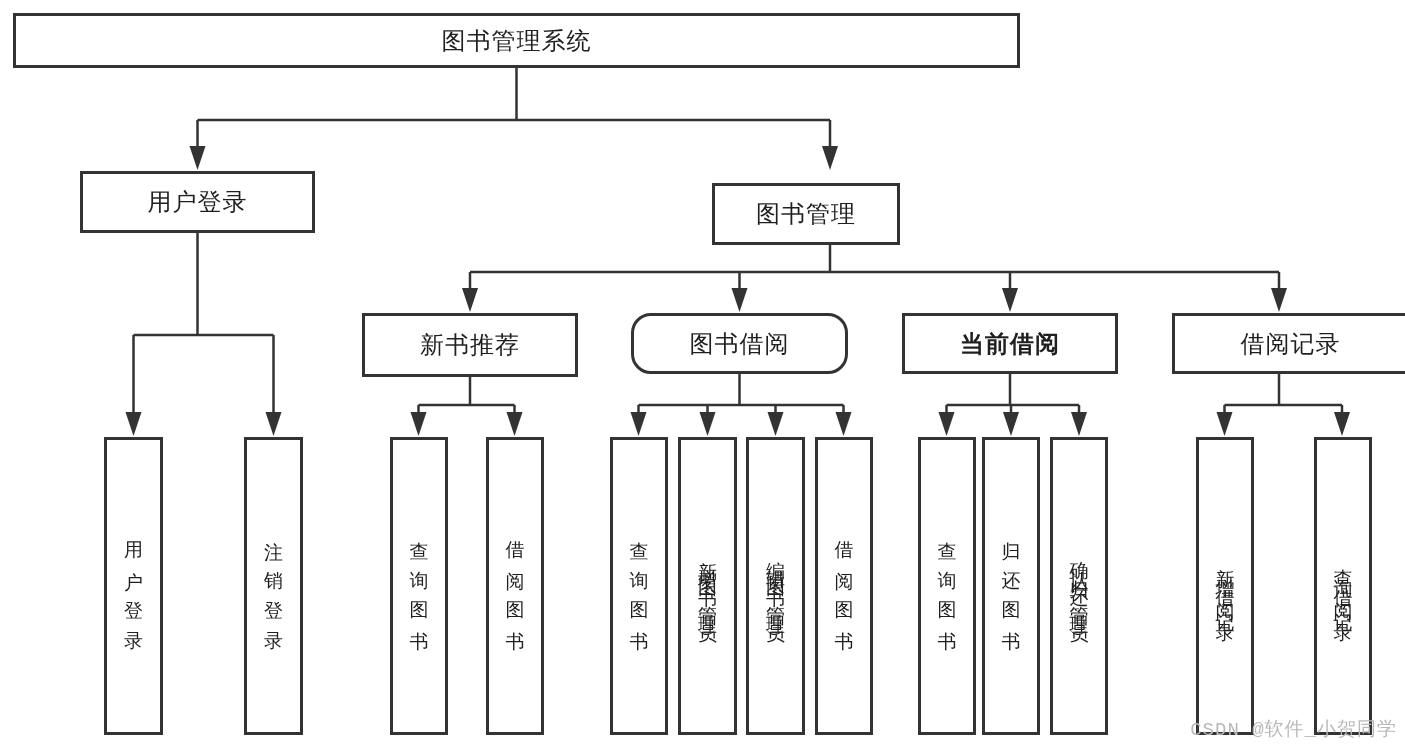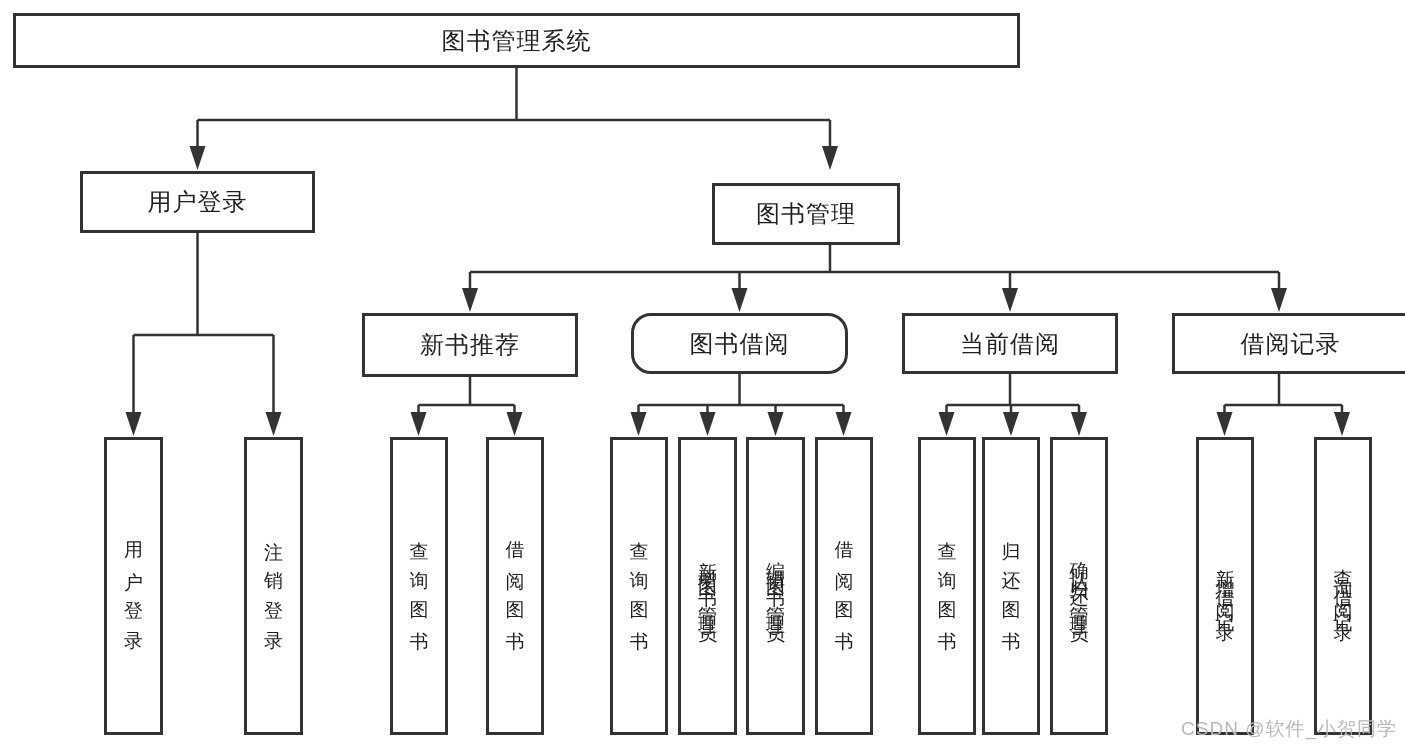--- a/index.html
+++ b/index.html
@@ -32,21 +32,21 @@
   .sp6{letter-spacing:11px;}
   .sp9{letter-spacing:9px;}
   
   #n-root{left:13px;top:13px;width:1007px;height:55px;}
   
   #n-user-login{left:80px;top:171px;width:235px;height:62px;}
   #n-book-mgmt{left:712px;top:171px;width:188px;height:62px;margin-top:12px;}
   
   #n-new-book{left:362px;top:313px;width:216px;height:64px;}
   #n-borrow{left:631px;top:313px;width:217px;height:61px;border-radius:20px;}
-  #n-current{left:902px;top:313px;width:216px;height:61px;}
+  #n-current{left:902px;top:313px;width:216px;height:61px;font-weight:bold;}
   #n-records{left:1172px;top:313px;width:237px;height:61px;}
   
   #l-user-login{left:104px;width:59px;}
   #l-logout{left:244px;width:59px;}
   #l-nb-query{left:390px;}
   #l-nb-borrow{left:486px;}
   #l-bw-query{left:610px;}
   #l-bw-add{left:678px;width:59px;}
   #l-bw-edit{left:746px;width:59px;}
   #l-bw-borrow{left:815px;}
@@ -55,20 +55,21 @@
   #l-cur-confirm{left:1050px;}
   #l-rec-add{left:1196px;}
   #l-rec-query{left:1314px;}
   #watermark{
     position:absolute;
     right:8px;bottom:5px;
     font-size:19px;
     color:#b9b9b9;
     letter-spacing:1px;
     z-index:3;
+    font-family:Liberation Mono, monospace;
   }
 </style>
 </head>
 <body>
 
 <div id="canvas">
 
   <svg id="connectors" width="1405" height="747">
       <line x1="516.5" y1="68" x2="516.5" y2="120" stroke="#333333" stroke-width="2.5"></line>
       <line x1="197.5" y1="120" x2="830" y2="120" stroke="#333333" stroke-width="2.5"></line>

